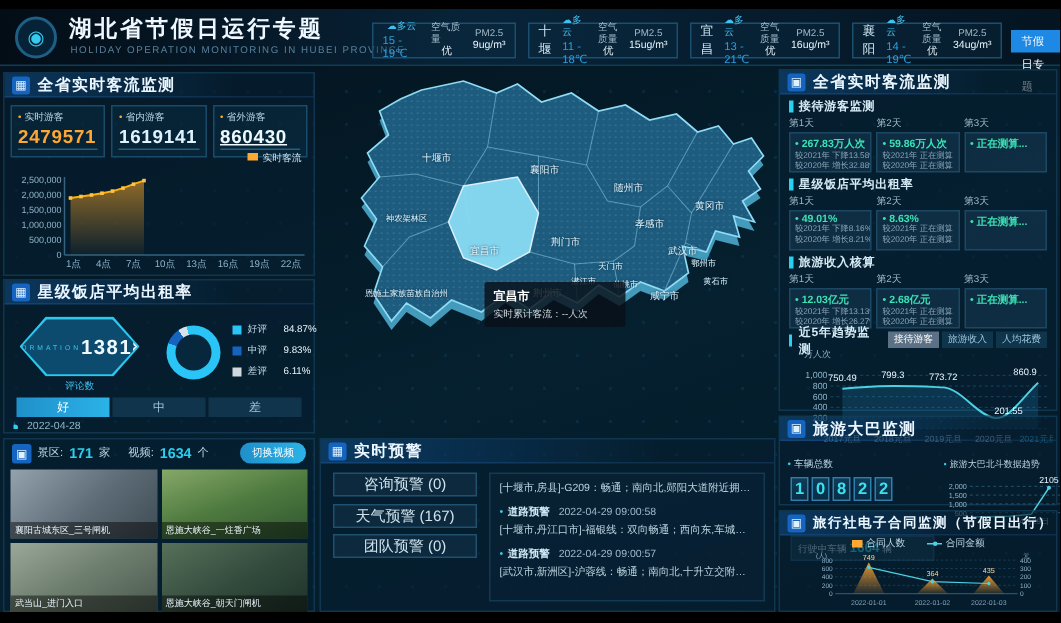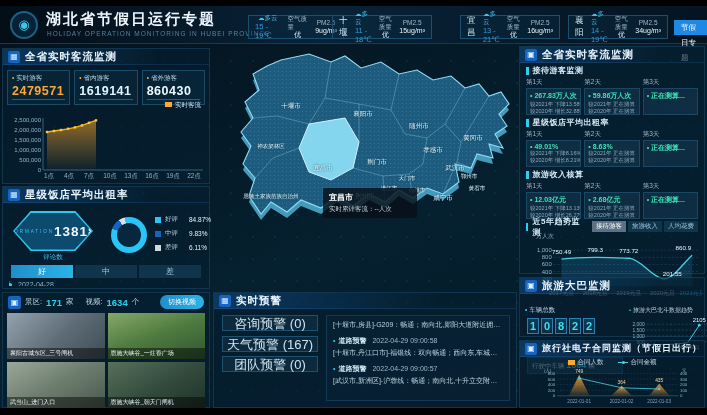--- a/index.html
+++ b/index.html
@@ -78,21 +78,21 @@
   .fcap{position:absolute;left:0;bottom:0;right:0;font-size:6px;color:#e8f4fb;background:rgba(0,0,0,.45);padding:1px 3px;}
   
   .citylab{position:absolute;font-size:6.5px;color:#e4f3fb;white-space:nowrap;transform:translate(-50%,-50%);text-shadow:0 0 2px #06314a;}
   .citylab.sm{font-size:5.5px;}
   .tooltip{position:absolute;left:110px;top:142px;width:94px;background:rgba(8,16,24,.82);padding:4px 6px;border-radius:2px;}
   .ttcity{font-size:8px;font-weight:bold;color:#fff;margin-bottom:2px;}
   .ttline{font-size:6.5px;color:#cfd8dc;}
   
   .atabs{position:absolute;left:8px;top:22px;width:96px;}
   .atab{height:16px;margin-bottom:4.5px;border:1px solid rgba(60,140,190,.4);background:rgba(16,48,72,.6);
-    font-size:13px;color:#cfe3ee;text-align:center;line-height:15px;}
+    font-size:10px;color:#cfe3ee;text-align:center;line-height:15px;}
   .abody{position:absolute;left:112px;top:22px;right:6px;bottom:6px;border:1px solid rgba(45,120,165,.3);
     background:rgba(9,34,54,.5);padding:4px 6px;overflow:hidden;}
   .aitem{margin-bottom:6px;}
   .ahead{font-size:7px;color:#cfe8f5;margin-bottom:2px;}
   .ahead .adot{color:#2bd0f0;margin-right:3px;}
   .atime{color:#9fb9c9;margin-left:6px;}
   .atext{font-size:7px;color:#bcd3e0;white-space:nowrap;overflow:hidden;text-overflow:ellipsis;}
   
   .sec{padding:2px 6px 0 6px;}
   .sechead{display:flex;align-items:center;gap:4px;height:11px;}
@@ -145,21 +145,21 @@
           </div>
       <div class="wcol">
             <div class="wlab">空气质量</div>
         <div class="wval">优</div>
           </div>
       <div class="wcol">
             <div class="wlab">PM2.5</div>
         <div class="wval">9ug/m³</div>
           </div>
     </div>
-    <div class="wcard" style="left:332px;width:100px;">
+    <div class="wcard" style="left:352px;width:100px;">
       <div class="wcity">十堰</div>
       <div class="wcol">
             <div class="wcond">☁<span>多云</span></div>
         <div class="wtemp">11 - 18℃</div>
           </div>
       <div class="wcol">
             <div class="wlab">空气质量</div>
         <div class="wval">优</div>
           </div>
       <div class="wcol">
@@ -210,21 +210,21 @@
       <div class="stat">
         <div class="sl">实时游客</div>
         <div class="sv" style="color:#ffa733;">2479571</div>
       </div>
       <div class="stat">
         <div class="sl">省内游客</div>
         <div class="sv" style="color:#dff3ff;">1619141</div>
       </div>
       <div class="stat">
         <div class="sl">省外游客</div>
-        <div class="sv" style="color:#eef8ff;">860430</div>
+        <div class="sv" style="color:#eef8ff;text-decoration:underline;">860430</div>
       </div>
     </div>
     <div class="legend1">实时客流</div>
     <svg width="202" height="70" viewBox="0 0 202 68" style="position:absolute;left:2px;top:62px;">
       <defs>
         <linearGradient id="go" x1="0" y1="0" x2="0" y2="1">
           <stop offset="0" stop-color="#ffaa28" stop-opacity=".55"></stop>
               <stop offset="1" stop-color="#ffaa28" stop-opacity=".03"></stop>
         </linearGradient>
       </defs>

